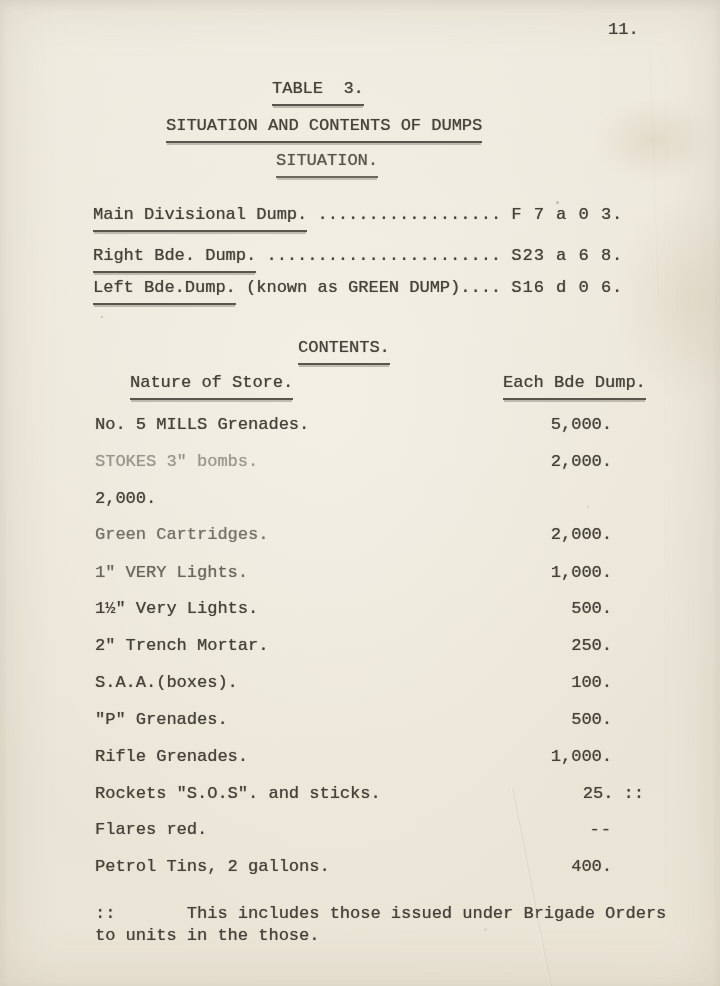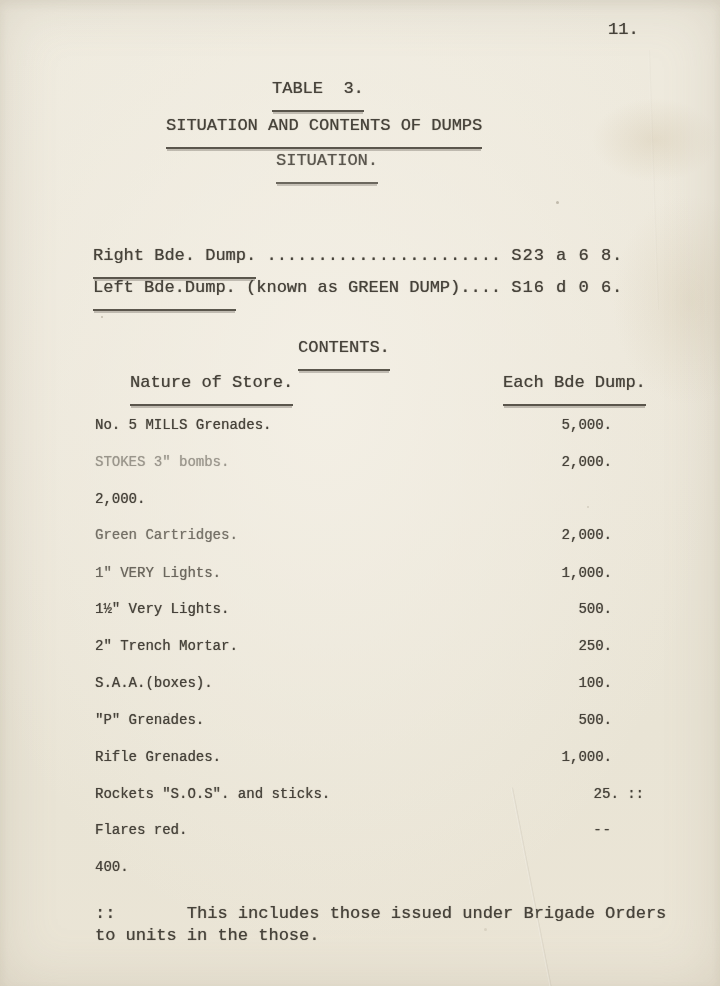--- a/index.html
+++ b/index.html
@@ -20,30 +20,30 @@
   .txt{
     position:absolute;
     font-size:17px;
     line-height:20px;
     white-space:pre;
     letter-spacing:0px;
     text-shadow:0 0 1px rgba(74,69,58,0.55), 0.4px 0.4px 0.6px rgba(74,69,58,0.35);
   }
   .ul{
     border-bottom:2px solid rgba(64,59,49,0.85);
-    padding-bottom:12px;
+    padding-bottom:6px;
     box-shadow:0 3px 0 -1px rgba(64,59,49,0.28);
   }
   .row{
     position:absolute;
     left:95px;
     width:517px;
     display:flex;
     justify-content:space-between;
-    font-size:14px;
+    font-size:17px;
     line-height:20px;
     white-space:pre;
     text-shadow:0 0 1px rgba(74,69,58,0.55), 0.4px 0.4px 0.6px rgba(74,69,58,0.35);
   }
   
   #rows .row:nth-child(2) .item{opacity:.5;}
   #rows .row:nth-child(3) .item{opacity:.8;}
   #rows .row:nth-child(4) .item{opacity:.72;}
   #rows .row:nth-child(5) .item{opacity:.78;}
   #rows .row:nth-child(11) .qty{margin-right:-32px;}
@@ -63,20 +63,21 @@
 <div class="page">
 
   <div class="txt" style="left:608px;top:20px;">11.</div>
 
   <div class="txt" style="left:272px;top:79px;"><span class="ul">TABLE  3.</span></div>
 
   <div class="txt" style="left:166px;top:116px;"><span class="ul">SITUATION AND CONTENTS OF DUMPS</span></div>
 
   <div class="txt" style="left:276px;top:151px;opacity:.88;"><span class="ul">SITUATION.</span></div>
 
+  <div class="txt sit-line" style="left:93px;top:205px;"><span class="ul">Main Divisional Dump.</span><span> .................. </span><span class="value">F 7 a 0 3.</span></div>
 
   <div class="txt sit-line" style="left:93px;top:246px;"><span class="ul">Right Bde. Dump.</span><span> ....................... </span><span class="value">S23 a 6 8.</span></div>
 
   <div class="txt sit-line" style="left:93px;top:278px;"><span class="ul">Left Bde.Dump.</span><span> (known as GREEN DUMP)</span><span>.... </span><span class="value">S16 d 0 6.</span></div>
 
   <div class="txt" style="left:298px;top:338px;"><span class="ul">CONTENTS.</span></div>
 
   <div class="txt" style="left:130px;top:373px;"><span class="ul">Nature of Store.</span></div>
 
   <div class="txt" style="left:503px;top:373px;"><span class="ul">Each Bde Dump.</span></div>
@@ -87,21 +88,21 @@
     <div class="row" style="top:489px;"><span class="qty">2,000.</span></div>
     <div class="row" style="top:525px;"><span class="item">Green Cartridges.</span><span class="qty">2,000.</span></div>
     <div class="row" style="top:563px;"><span class="item">1" VERY Lights.</span><span class="qty">1,000.</span></div>
     <div class="row" style="top:599px;"><span class="item">1½" Very Lights.</span><span class="qty">500.</span></div>
     <div class="row" style="top:636px;"><span class="item">2" Trench Mortar.</span><span class="qty">250.</span></div>
     <div class="row" style="top:673px;"><span class="item">S.A.A.(boxes).</span><span class="qty">100.</span></div>
     <div class="row" style="top:710px;"><span class="item">"P" Grenades.</span><span class="qty">500.</span></div>
     <div class="row" style="top:747px;"><span class="item">Rifle Grenades.</span><span class="qty">1,000.</span></div>
     <div class="row" style="top:784px;"><span class="item">Rockets "S.O.S". and sticks.</span><span class="qty">25. ::</span></div>
     <div class="row" style="top:820px;gap:20px;"><span class="item">Flares red.</span><span class="qty">--</span></div>
-    <div class="row" style="top:857px;"><span class="qty">400.</span></div>
+    <div class="row" style="top:857px;"><span class="item">Petrol Tins, 2 gallons.</span><span class="qty">400.</span></div>
   </div>
 
   <div class="txt" style="left:95px;top:904px;">::       This includes those issued under Brigade Orders</div>
   <div class="txt" style="left:95px;top:926px;">to units in the those.</div>
 
   <div class="crease" style="left:511px;top:788px;height:205px;transform:rotate(-11deg);opacity:.55;"></div>
   <div class="crease" style="left:648px;top:50px;height:260px;transform:rotate(-2deg);opacity:.18;"></div>
   <div class="speck" style="left:556px;top:201px;"></div>
   <div class="speck" style="left:101px;top:316px;width:2px;height:2px;"></div>
   <div class="speck" style="left:587px;top:506px;width:2px;height:2px;opacity:.6;"></div>

